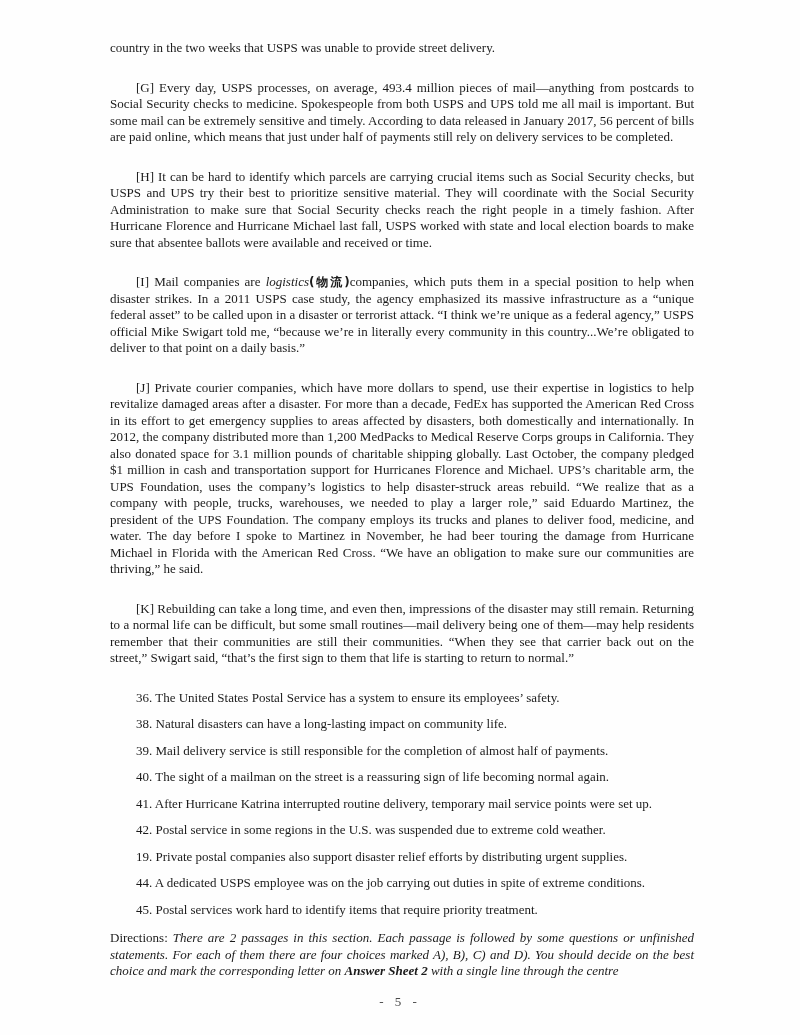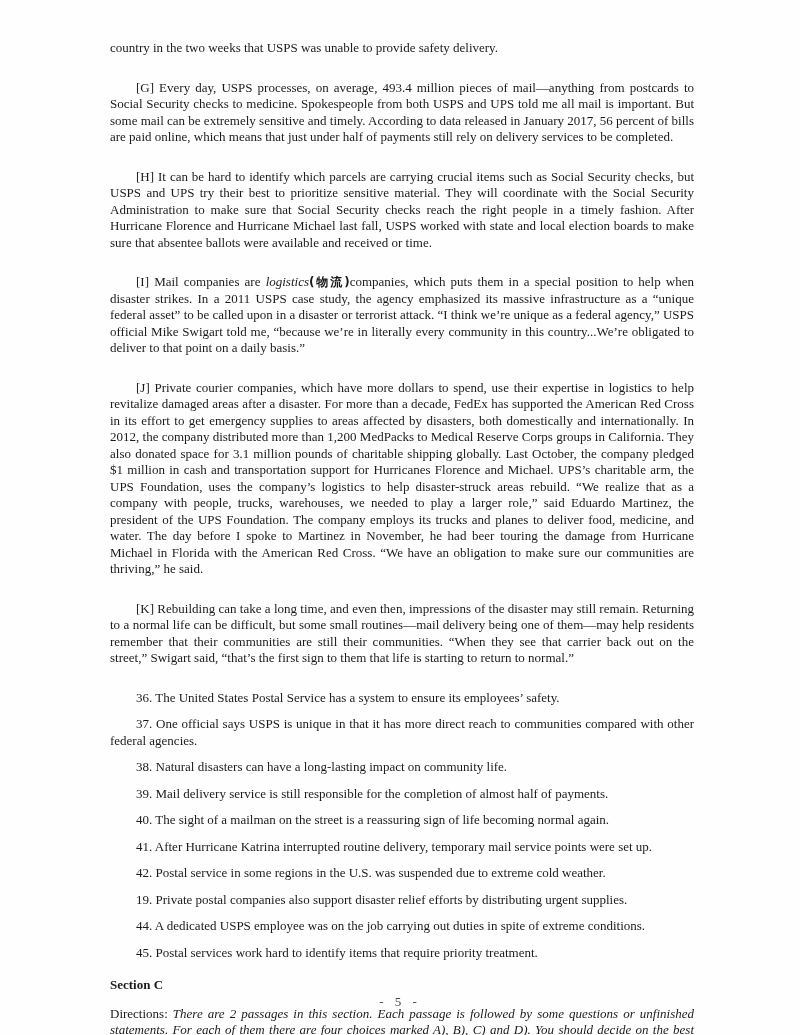--- a/index.html
+++ b/index.html
@@ -60,48 +60,46 @@
     color: #4a4a4a;
     letter-spacing: 4px;
     font-size: 13px;
   }
 </style>
 </head>
 <body>
 
 <div class="page">
 
-  <p class="cont-line">country in the two weeks that USPS was unable to provide safety delivery.</p>
+  <p class="cont-line">country in the two weeks that USPS was unable to provide street delivery.</p>
 
   <p class="para">[G] Every day, USPS processes, on average, 493.4 million pieces of mail—anything from postcards to Social Security checks to medicine. Spokespeople from both USPS and UPS told me all mail is important. But some mail can be extremely sensitive and timely. According to data released in January 2017, 56 percent of bills are paid online, which means that just under half of payments still rely on delivery services to be completed.</p>
 
   <p class="para">[H] It can be hard to identify which parcels are carrying crucial items such as Social Security checks, but USPS and UPS try their best to prioritize sensitive material. They will coordinate with the Social Security Administration to make sure that Social Security checks reach the right people in a timely fashion. After Hurricane Florence and Hurricane Michael last fall, USPS worked with state and local election boards to make sure that absentee ballots were available and received or time.</p>
 
   <p class="para">
     <span>[I] Mail companies are </span><span class="italic">logistics</span><span class="cjk">(物流)</span><span>companies, which puts them in a special position to help when disaster strikes. In a 2011 USPS case study, the agency emphasized its massive infrastructure as a “unique federal asset” to be called upon in a disaster or terrorist attack. “I think we’re unique as a federal agency,” USPS official Mike Swigart told me, “because we’re in literally every community in this country...We’re obligated to deliver to that point on a daily basis.”</span>
   </p>
 
   <p class="para">[J] Private courier companies, which have more dollars to spend, use their expertise in logistics to help revitalize damaged areas after a disaster. For more than a decade, FedEx has supported the American Red Cross in its effort to get emergency supplies to areas affected by disasters, both domestically and internationally. In 2012, the company distributed more than 1,200 MedPacks to Medical Reserve Corps groups in California. They also donated space for 3.1 million pounds of charitable shipping globally. Last October, the company pledged $1 million in cash and transportation support for Hurricanes Florence and Michael. UPS’s charitable arm, the UPS Foundation, uses the company’s logistics to help disaster-struck areas rebuild. “We realize that as a company with people, trucks, warehouses, we needed to play a larger role,” said Eduardo Martinez, the president of the UPS Foundation. The company employs its trucks and planes to deliver food, medicine, and water. The day before I spoke to Martinez in November, he had beer touring the damage from Hurricane Michael in Florida with the American Red Cross. “We have an obligation to make sure our communities are thriving,” he said.</p>
 
   <p class="para">[K] Rebuilding can take a long time, and even then, impressions of the disaster may still remain. Returning to a normal life can be difficult, but some small routines—mail delivery being one of them—may help residents remember that their communities are still their communities. “When they see that carrier back out on the street,” Swigart said, “that’s the first sign to them that life is starting to return to normal.”</p>
 
   <div>
     <p class="question">36. The United States Postal Service has a system to ensure its employees’ safety.</p>
-    <p class="question">37. One official says USPS is unique in that it has more direct reach to communities compared with other federal agencies.</p>
     <p class="question">38. Natural disasters can have a long-lasting impact on community life.</p>
     <p class="question">39. Mail delivery service is still responsible for the completion of almost half of payments.</p>
     <p class="question">40. The sight of a mailman on the street is a reassuring sign of life becoming normal again.</p>
     <p class="question">41. After Hurricane Katrina interrupted routine delivery, temporary mail service points were set up.</p>
     <p class="question">42. Postal service in some regions in the U.S. was suspended due to extreme cold weather.</p>
     <p class="question">19. Private postal companies also support disaster relief efforts by distributing urgent supplies.</p>
     <p class="question">44. A dedicated USPS employee was on the job carrying out duties in spite of extreme conditions.</p>
     <p class="question">45. Postal services work hard to identify items that require priority treatment.</p>
   </div>
 
-  <p class="section-heading">Section C</p>
 
   <p class="directions">
     <span class="dir-label">Directions:</span><span class="dir-text"> There are 2 passages in this section. Each passage is followed by some questions or unfinished statements. For each of them there are four choices marked A), B), C) and D). You should decide on the best choice and mark the corresponding letter on </span><span class="dir-bold">Answer Sheet 2</span><span class="dir-text"> with a single line through the centre</span>
   </p>
 
   <div class="page-footer">- 5 -</div>
 
 </div>
 
 </body></html>

